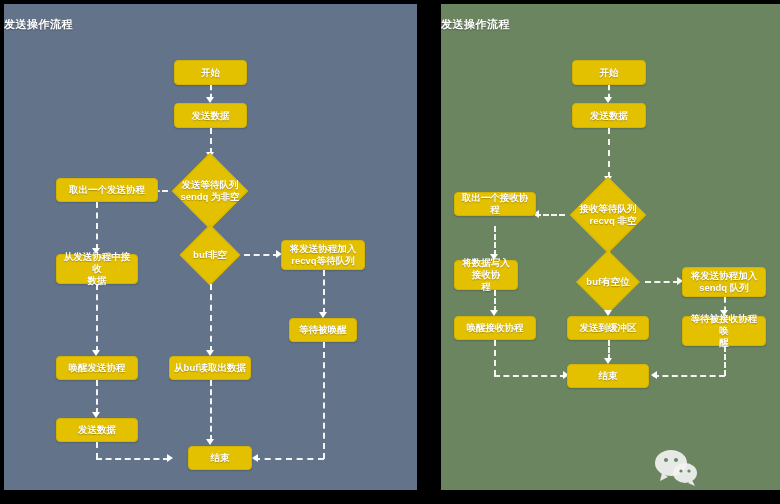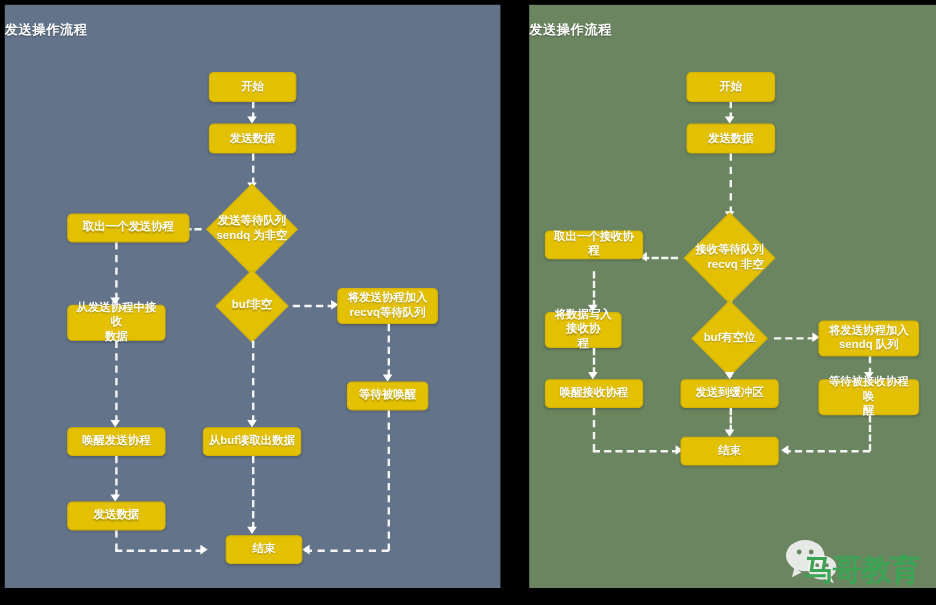--- a/index.html
+++ b/index.html
@@ -205,16 +205,15 @@
     <svg class="wm-bubble" viewBox="0 0 44 38">
       <ellipse cx="17" cy="15" rx="16" ry="13" fill="#f2f2f2" opacity="0.92"></ellipse>
       <polygon points="8,25 6,33 14,29" fill="#f2f2f2" opacity="0.92"></polygon>
       <ellipse cx="31" cy="25" rx="12" ry="10" fill="#f2f2f2" opacity="0.92"></ellipse>
       <polygon points="38,32 41,38 34,35" fill="#f2f2f2" opacity="0.92"></polygon>
       <circle cx="12" cy="12" r="2" fill="#6b8561"></circle>
       <circle cx="22" cy="12" r="2" fill="#6b8561"></circle>
       <circle cx="27" cy="23" r="1.6" fill="#6b8561"></circle>
       <circle cx="35" cy="23" r="1.6" fill="#6b8561"></circle>
     </svg>
-    <div class="wm-text">马哥教育</div>
   </div>
 
 </div>
 
 </body></html>

